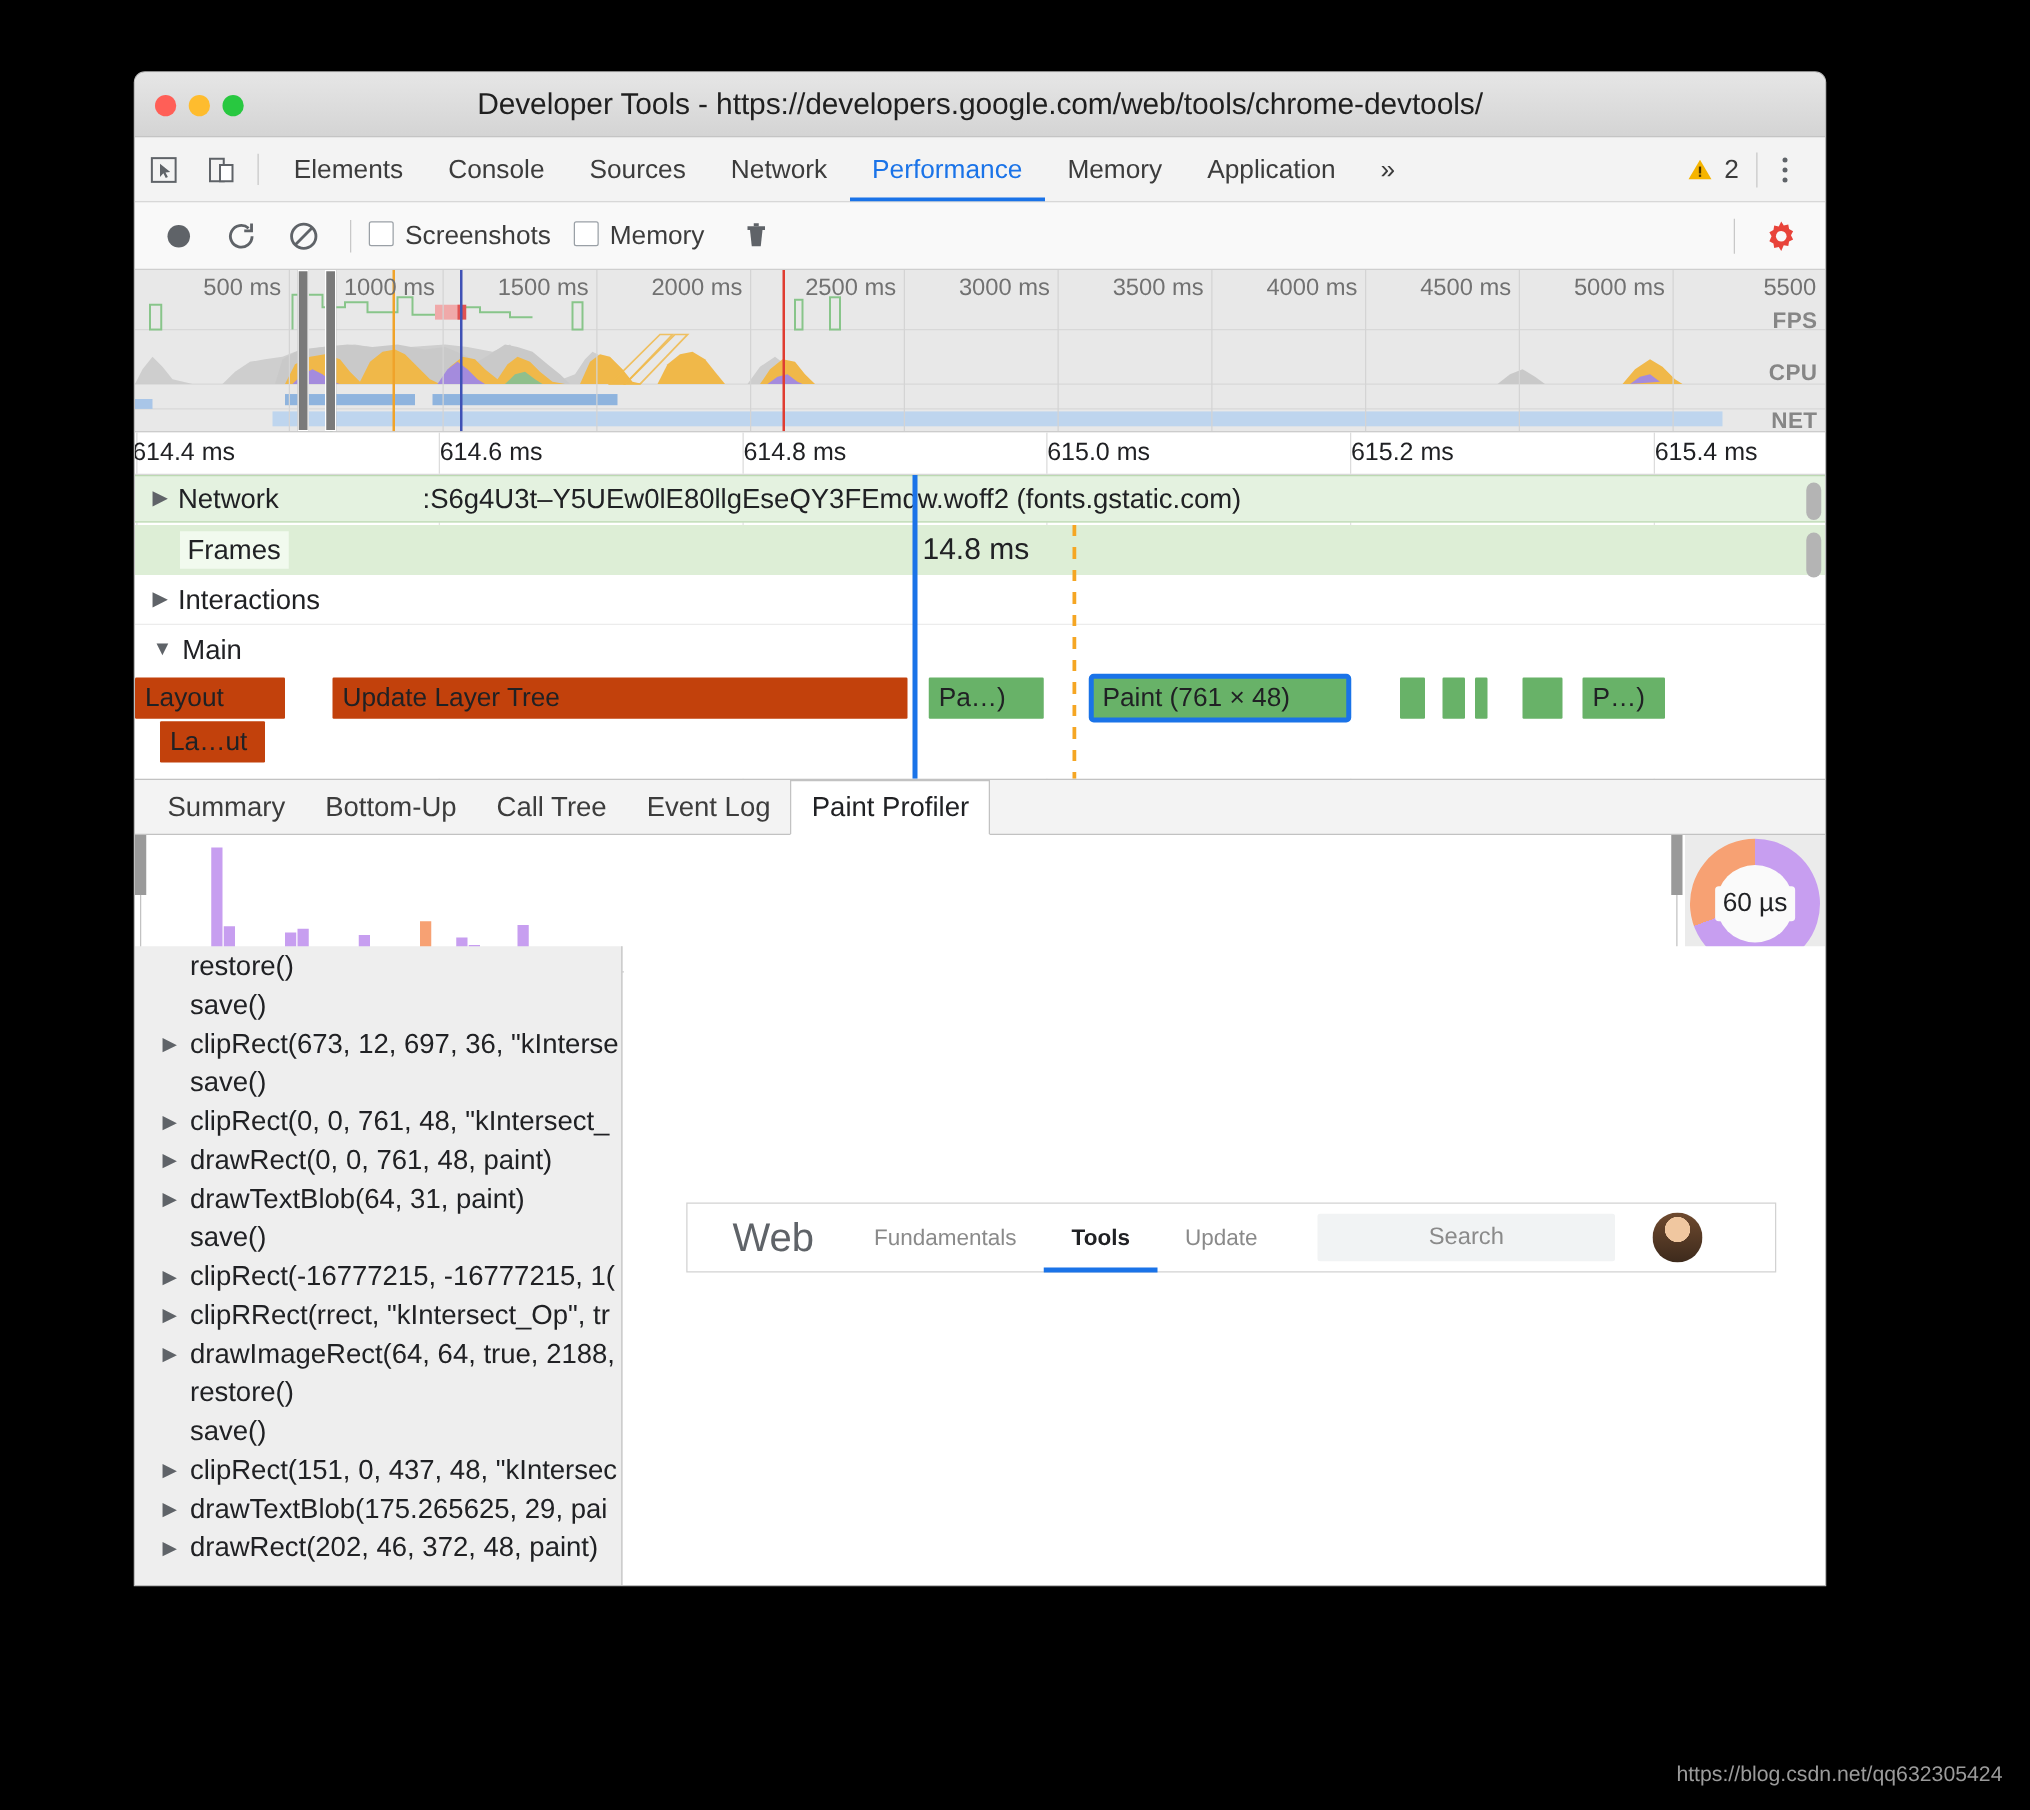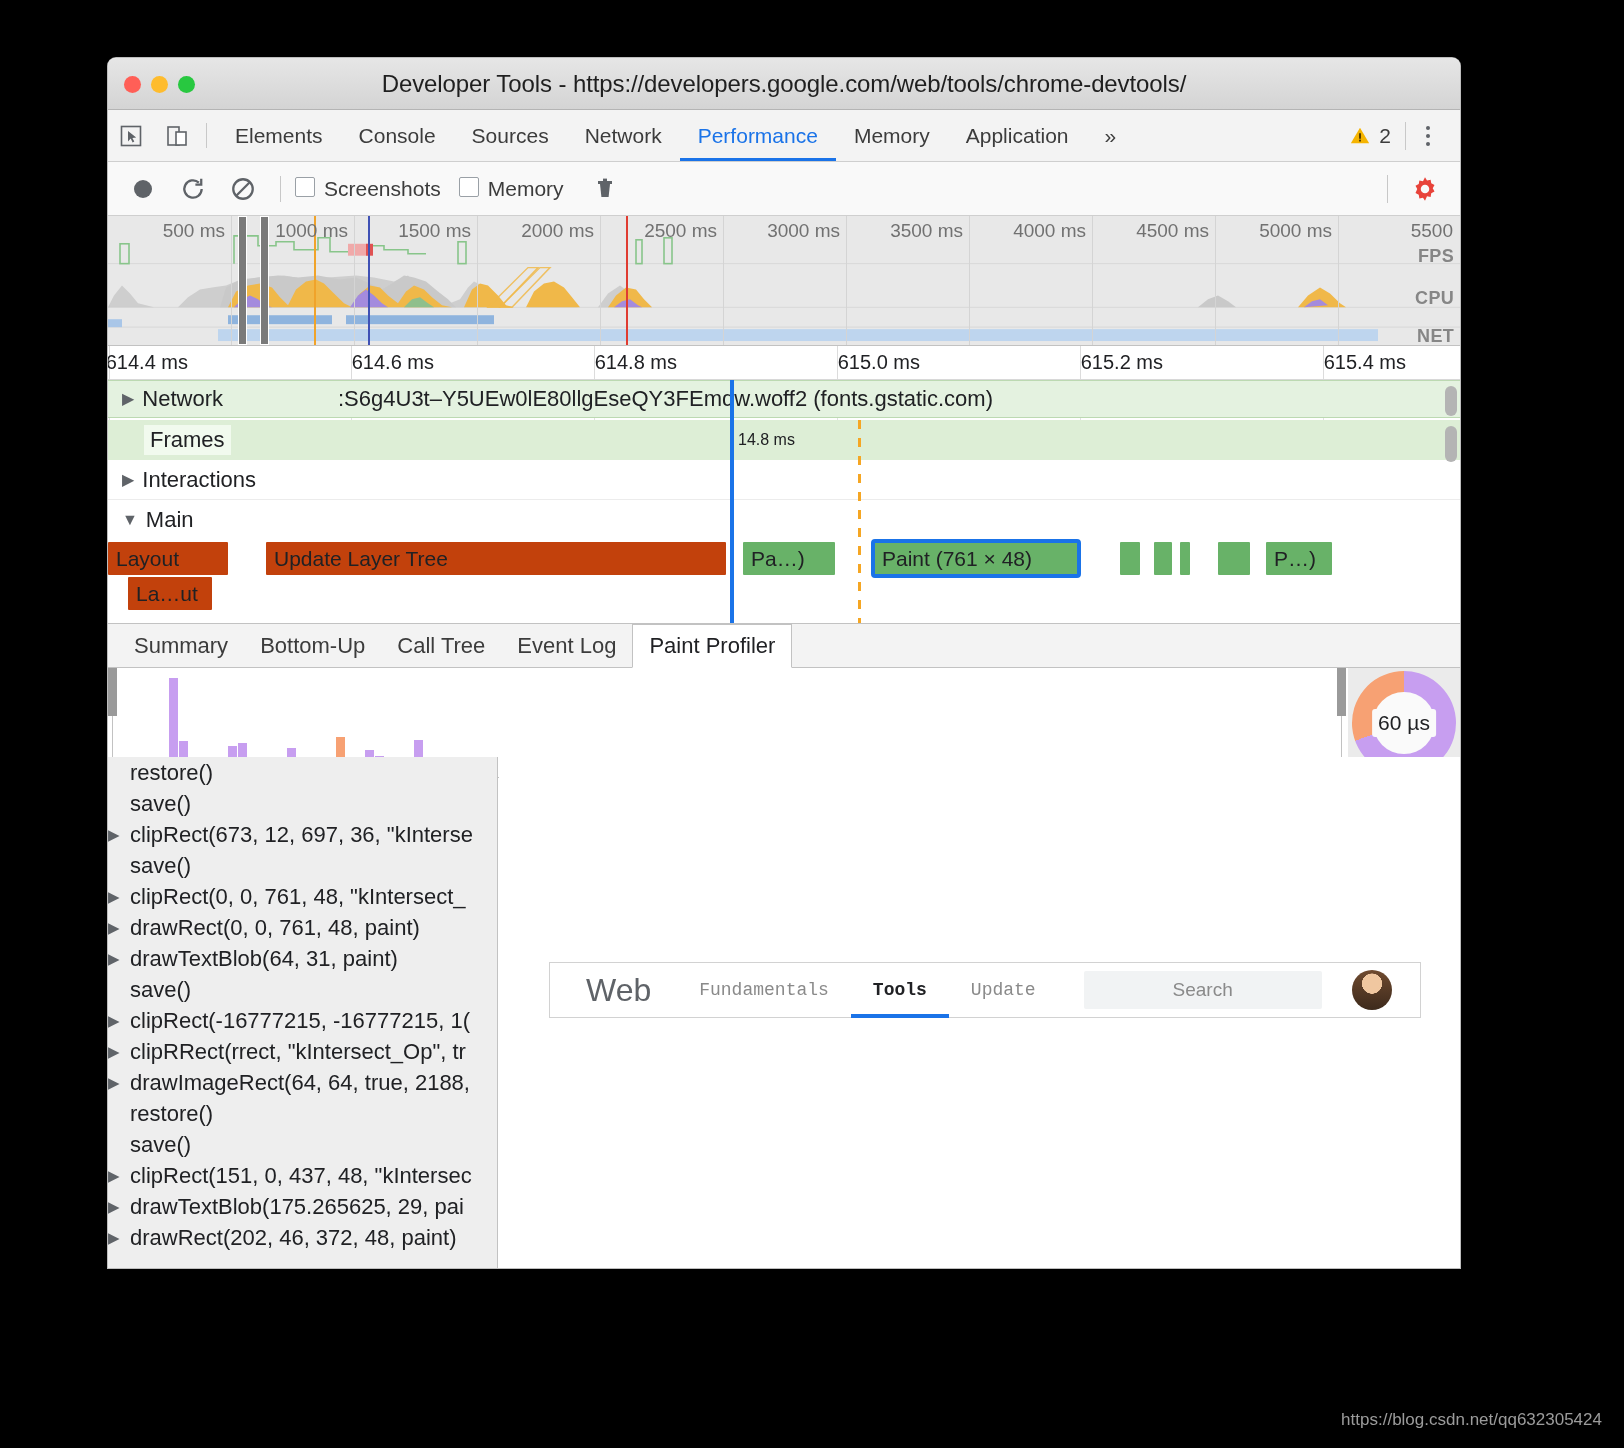--- a/index.html
+++ b/index.html
@@ -145,21 +145,21 @@
   .track-title {
     position:absolute; left:14px; top:50%; transform:translateY(-50%);
     font-size:22px; color:#202124; display:flex; align-items:center; gap:8px;
     background: inherit; padding-right:6px; z-index:4;
   }
   .caret { font-size:16px; color:#5f6368; line-height:1; }
   .net-url {
     position:absolute; left:230px; top:50%; transform:translateY(-50%);
     font-size:22px; color:#202124; white-space:nowrap; z-index:3;
   }
-  .frame-label { position:absolute; left:630px; top:50%; transform:translateY(-50%); font-size:16px; color:#202124; z-index:3;}
+  .frame-label { position:absolute; left:630px; top:50%; transform:translateY(-50%); font-size:24px; color:#202124; z-index:3;}
   .fc-bar {
     position:absolute; height:33px; border-radius:1px;
     font-size:21px; color:#202124;
     display:flex; align-items:center;
     padding-left:8px; overflow:hidden; white-space:nowrap;
     cursor:pointer;
   }
   .fc-purple { background:#c2410c; }
   .fc-green  { background:#68b268; }
   .fc-selected { outline: 4px solid #1a73e8; outline-offset: -1px; }
@@ -217,37 +217,37 @@
   
   #bottom-split { position:absolute; left:0; right:0; top:0; bottom:0; }
   #cmd-list {
     position:absolute; left:0; top:0; bottom:0; width:390px;
     background:#eeeeee; border-right:1px solid #c2c2c2;
     overflow:hidden;
   }
   .cmd-row {
     height:31px; display:flex; align-items:center;
     font-size:22px; color:#202124; white-space:nowrap;
-    padding-left:0; cursor:pointer;
+    padding-left:22px; cursor:pointer;
   }
   .cmd-arrow { width:22px; font-size:15px; color:#5f6368; flex:none; }
   .cmd-arrow.empty { visibility:hidden; }
   #preview-pane {
     position:absolute; left:391px; right:0; top:0; bottom:0; background:#fff;
   }
 
   
   #mock-nav {
     position:absolute; left:50px; top:205px; width:872px; height:56px;
     border:1px solid #d2d2d2; background:#fff; display:flex; align-items:center;
   }
   #mock-brand { font-size:32px; color:#5f6368; padding:0 26px 0 36px; }
   .mock-item {
     font-size:18px; color:#8a8a8a; padding:0 22px; height:100%;
-    display:flex; align-items:center; position:relative;font-family:Liberation Mono, monospace;
+    display:flex; align-items:center; position:relative;
   }
   .mock-item.active { color:#202124; font-weight:bold; }
   .mock-item.active::after{
     content:""; position:absolute; left:0; right:0; bottom:-1px; height:4px; background:#1a73e8;
   }
   #mock-search {
     width:238px; height:38px; background:#f1f3f4; border-radius:2px;
     display:flex; align-items:center; justify-content:center;
     font-size:19px; color:#8a8a8a; margin-left:26px;
   }

